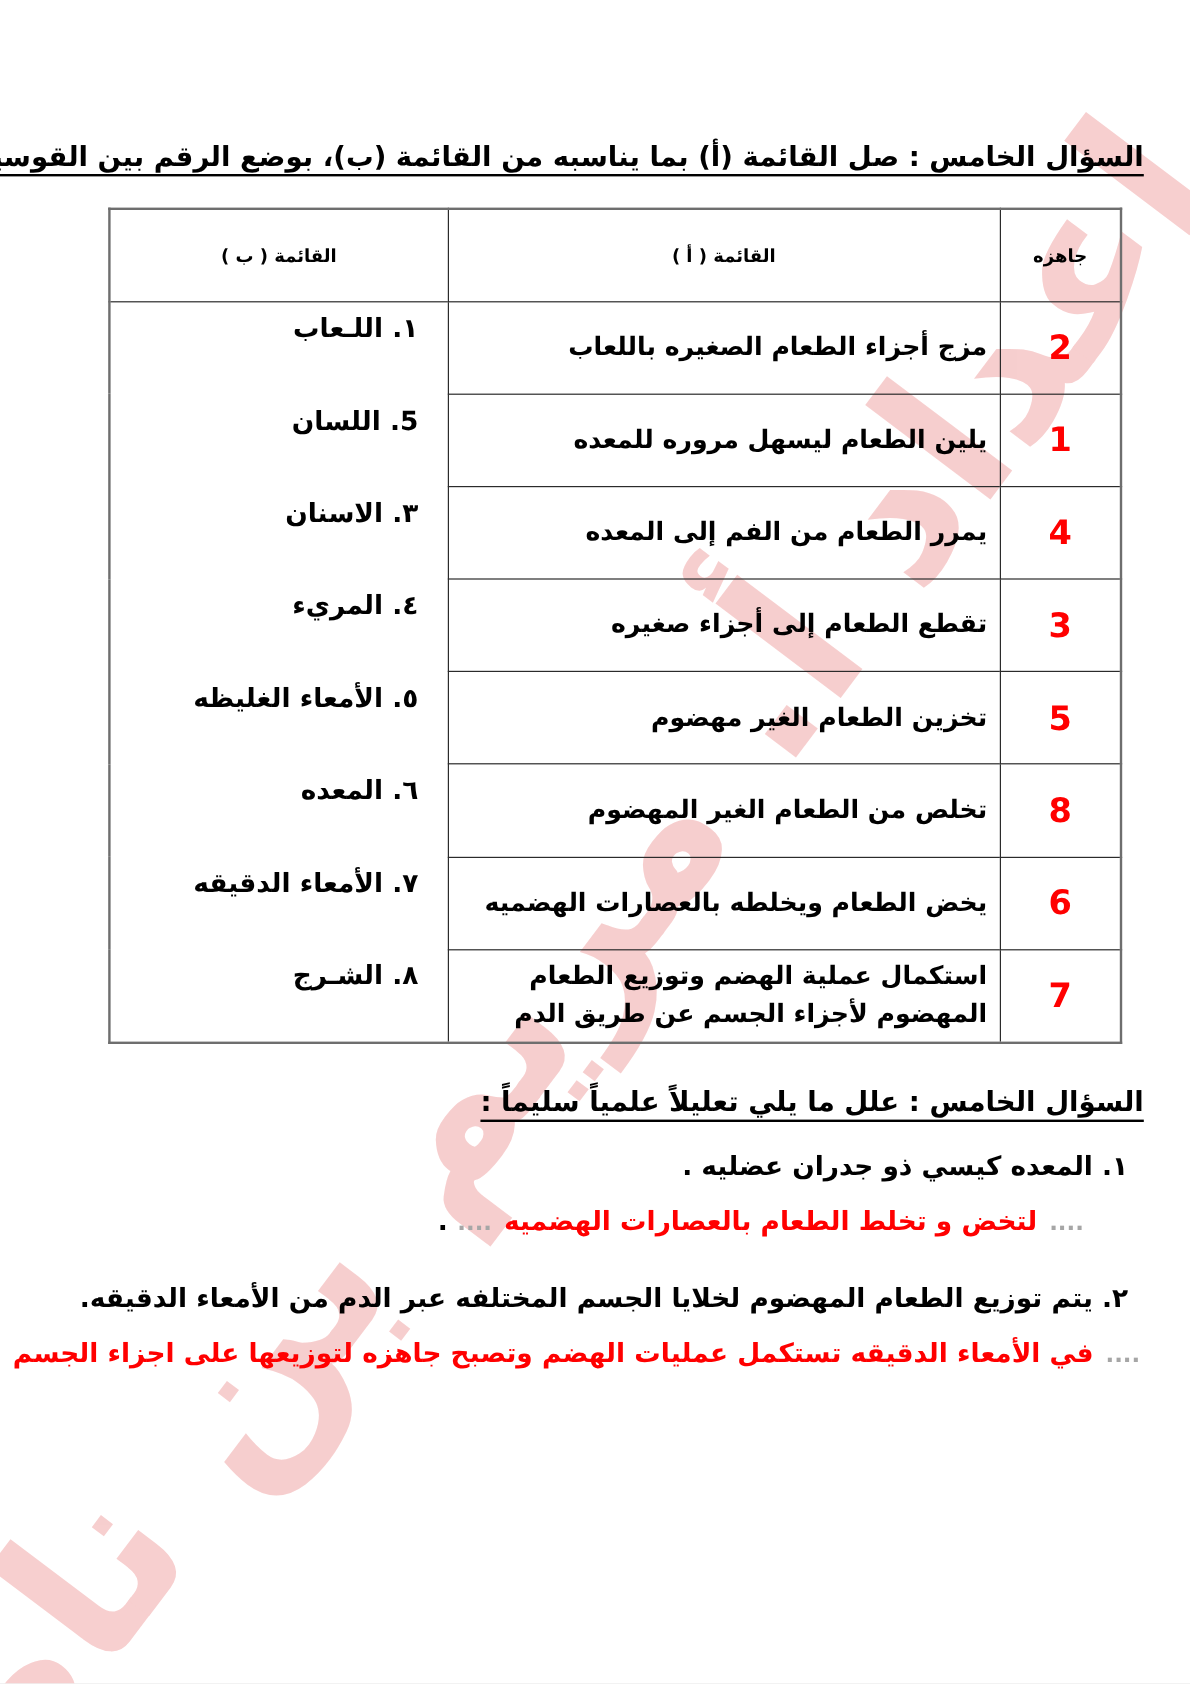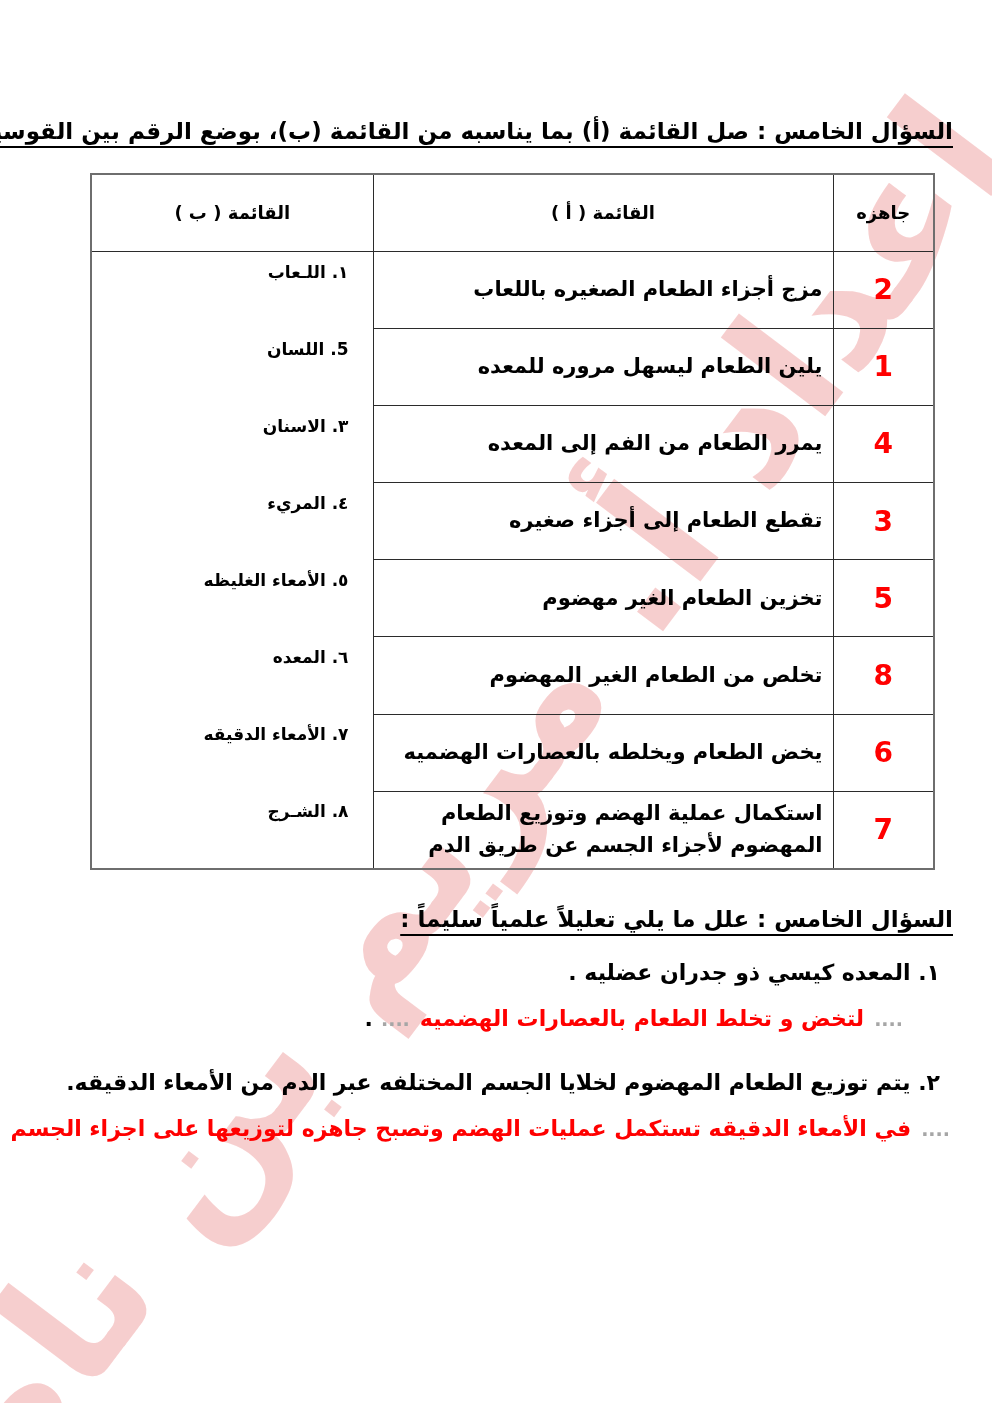--- a/index.html
+++ b/index.html
@@ -48,21 +48,21 @@
     direction:rtl;
   }
   .match-table td,.match-table th{
     border:1px solid #2b2b2b;
     background:transparent;
     box-sizing:border-box;
   }
   .match-table{border:2px solid #6e6e6e;}
   .match-table th{
     height:77px;
-    font-size:18px;font-weight:bold;color:#000;
+    font-size:15px;font-weight:bold;color:#000;
     text-align:center;vertical-align:middle;
   }
   .num-cell{
     width:101px;height:77px;
     text-align:center;vertical-align:middle;
     color:#ff0000;font-size:28px;font-weight:bold;
   }
   .a-cell{
     width:460px;height:77px;
     text-align:right;vertical-align:middle;
@@ -73,21 +73,21 @@
   .b-cell{
     width:282px;
     vertical-align:top;
     padding:0;
   }
   .b-item{
     height:77px;
     box-sizing:border-box;
     padding:10px 24px 0 6px;
     text-align:right;
-    font-size:17px;font-weight:bold;color:#000;
+    font-size:22px;font-weight:bold;color:#000;
     white-space:nowrap;
   }
   
   .section-title{
     position:absolute;
     top:906px;right:39px;
     font-size:23px;font-weight:bold;color:#000;
     text-decoration:underline;
     text-underline-offset:7px;
     text-decoration-thickness:2px;

